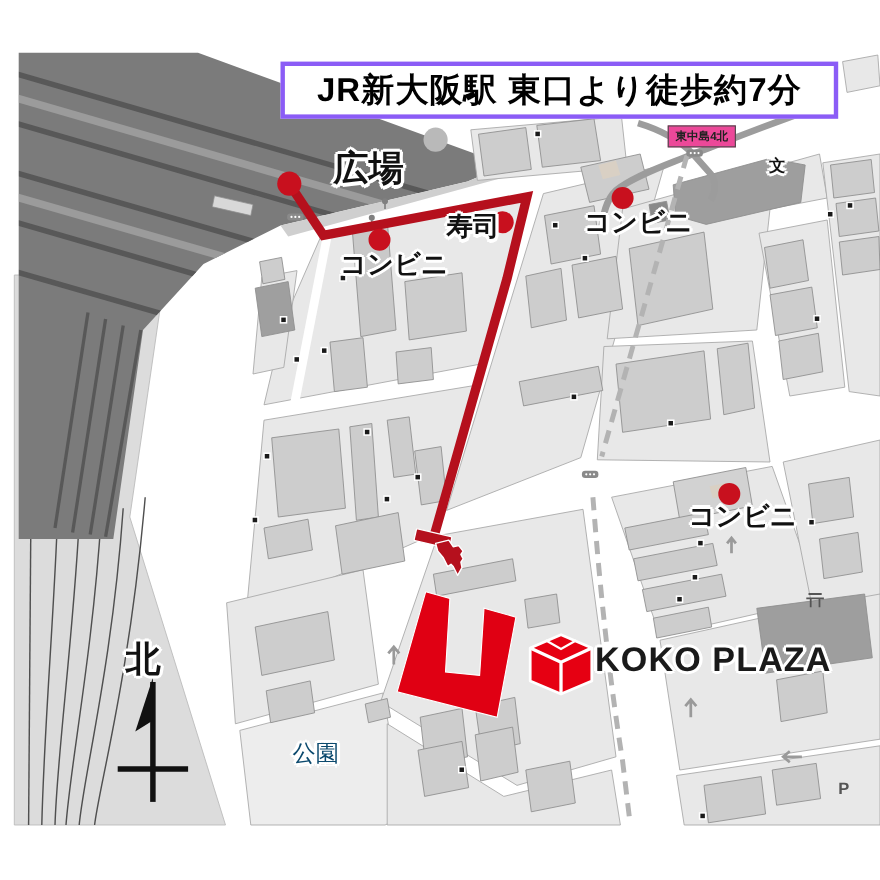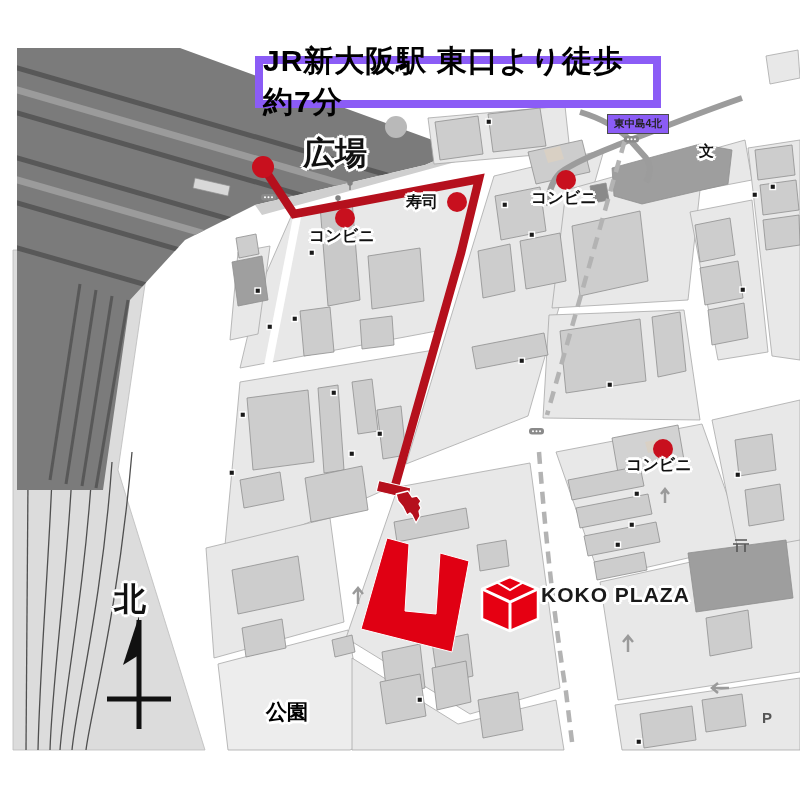--- a/index.html
+++ b/index.html
@@ -3,27 +3,27 @@
 <meta charset="utf-8">
 <style>
   html,body{margin:0;padding:0;background:#fff;}
   #stage{position:relative;width:800px;height:800px;background:#fff;overflow:hidden;
          font-family:"Liberation Sans","DejaVu Sans",sans-serif;}
   #map-svg{position:absolute;left:0;top:0;}
   .lbl{position:absolute;white-space:nowrap;color:#111;font-weight:bold;line-height:1.05;}
   .halo{text-shadow:-2px -2px 0 #fff,2px -2px 0 #fff,-2px 2px 0 #fff,2px 2px 0 #fff,
         -2px 0 0 #fff,2px 0 0 #fff,0 -2px 0 #fff,0 2px 0 #fff,
         -3px 0 0 #fff,3px 0 0 #fff,0 3px 0 #fff,0 -3px 0 #fff;}
-  .title-box{position:absolute;left:255px;top:56px;width:406px;height:52px;
-        background:#fff;border:8px solid #8b5cf6;box-sizing:border-box;
+  .title-box{position:absolute;left:255px;top:56px;width:507px;height:52px;
+        background:#fff;border:4px solid #8b5cf6;box-sizing:border-box;
         display:flex;align-items:center;justify-content:center;
         font-size:30px;font-weight:bold;letter-spacing:1px;color:#000;}
-  .poi{font-size:16px;}
+  .poi{font-size:24px;}
   .sign-box{position:absolute;left:607px;top:114px;width:62px;height:20px;
-        background:#8b5cf6;border:1.5px solid #4a4a4a;box-sizing:border-box;
+        background:#ec4899;border:1.5px solid #4a4a4a;box-sizing:border-box;
         display:flex;align-items:center;justify-content:center;
         font-size:10.5px;font-weight:600;color:#222;letter-spacing:0;}
 </style>
 </head>
 <body>
 
 <div id="stage">
 
 <svg id="map-svg" width="800" height="800" viewBox="0 0 800 800">
   <defs>
@@ -257,24 +257,24 @@
   <div class="title-box">JR新大阪駅 東口より徒歩約7分</div>
 
 
   <div class="lbl halo" style="left:303px;top:137px;font-size:32px;">広場</div>
 
   <div class="lbl halo poi" style="left:309px;top:228px;">コンビニ</div>
   <div class="lbl halo poi" style="left:406px;top:194px;">寿司</div>
   <div class="lbl halo poi" style="left:531px;top:190px;">コンビニ</div>
   <div class="lbl halo poi" style="left:626px;top:457px;">コンビニ</div>
 
-  <div class="lbl halo" style="left:541px;top:584px;font-size:21px;letter-spacing:1px;color:#1a1a1a;">KOKO PLAZA</div>
+  <div class="lbl halo" style="left:541px;top:584px;font-size:31px;letter-spacing:1px;color:#1a1a1a;">KOKO PLAZA</div>
 
   <div class="lbl halo" style="left:114px;top:583px;font-size:32px;">北</div>
 
-  <div class="lbl halo" style="left:266px;top:675px;font-size:21px;font-weight:700;color:#000000;margin-top:26px;">公園</div>
+  <div class="lbl halo" style="left:266px;top:675px;font-size:21px;font-weight:400;color:#0c4a6e;">公園</div>
 
   <div class="sign-box">東中島4北</div>
 
   <div class="lbl halo" style="left:699px;top:143px;font-size:15px;color:#111;">文</div>
 
   <div class="lbl" style="left:762px;top:710px;font-size:15px;color:#555;">P</div>
 </div>
 
 </body></html>

